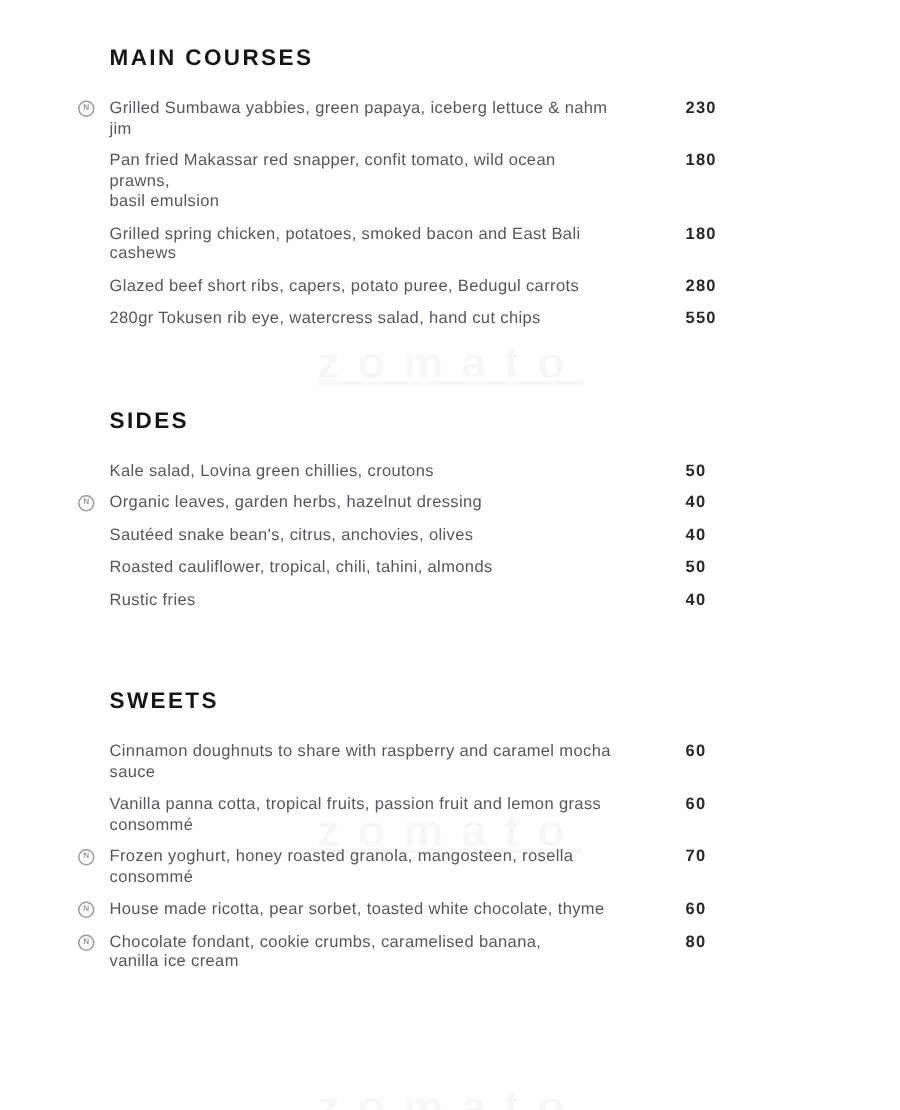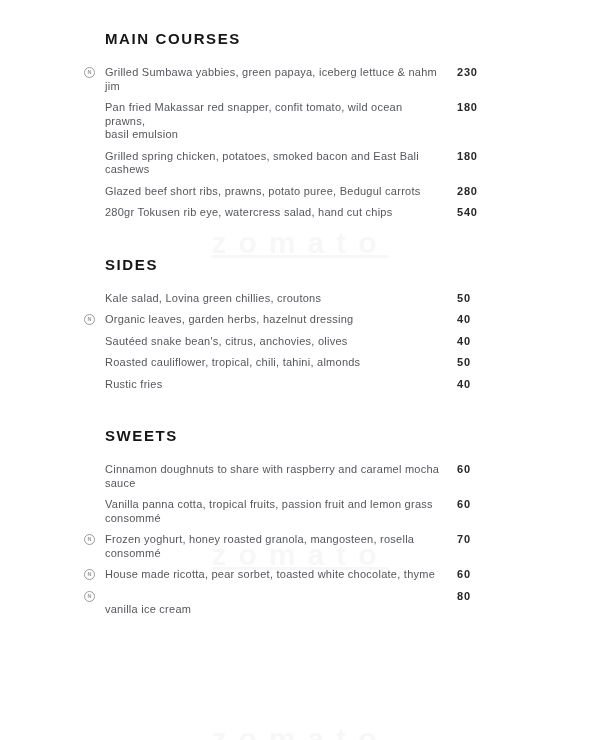--- a/index.html
+++ b/index.html
@@ -26,23 +26,23 @@
     color: rgba(120, 120, 130, 0.06);
     user-select: none;
     pointer-events: none;
     text-decoration: underline;
   }
   .wm-1 { top: 226px; }
   .wm-2 { top: 538px; }
   .wm-3 { top: 722px; }
   .content {
     position: relative;
-    padding: 30px 107px 0 105px;
+    padding: 30px 107px 0 73px;
   }
-  .menu-section { margin-top: 36px; }
+  .menu-section { margin-top: 52px; }
   .menu-section:first-child { margin-top: 0; }
   .section-title {
     margin: 0 0 19px 0;
     font-size: 15px;
     font-weight: bold;
     letter-spacing: 1.6px;
     line-height: 17px;
     color: #161616;
   }
   .menu-row {
@@ -101,26 +101,26 @@
         </div>
         <div class="menu-row">
           <span class="item-desc"><span>Pan fried Makassar red snapper, confit tomato, wild ocean prawns,</span><br><span>basil emulsion</span></span>
           <span class="item-price">180</span>
         </div>
         <div class="menu-row">
           <span class="item-desc"><span>Grilled spring chicken, potatoes, smoked bacon and East Bali cashews</span></span>
           <span class="item-price">180</span>
         </div>
         <div class="menu-row">
-          <span class="item-desc"><span>Glazed beef short ribs, prawns, potato puree, Bedugul carrots</span></span>
+          <span class="item-desc"><span>Glazed beef short ribs, capers, potato puree, Bedugul carrots</span></span>
           <span class="item-price">280</span>
         </div>
         <div class="menu-row">
           <span class="item-desc"><span>280gr Tokusen rib eye, watercress salad, hand cut chips</span></span>
-          <span class="item-price">540</span>
+          <span class="item-price">550</span>
         </div>
       </section>
       <section class="menu-section">
         <h2 class="section-title">SIDES</h2>
         <div class="menu-row">
           <span class="item-desc"><span>Kale salad, Lovina green chillies, croutons</span></span>
           <span class="item-price">50</span>
         </div>
         <div class="menu-row">
           <span class="allergen">N</span>
@@ -155,18 +155,18 @@
           <span class="item-desc"><span>Frozen yoghurt, honey roasted granola, mangosteen, rosella consommé</span></span>
           <span class="item-price">70</span>
         </div>
         <div class="menu-row">
           <span class="allergen">N</span>
           <span class="item-desc"><span>House made ricotta, pear sorbet, toasted white chocolate, thyme</span></span>
           <span class="item-price">60</span>
         </div>
         <div class="menu-row">
           <span class="allergen">N</span>
-          <span class="item-desc"><br><span>vanilla ice cream</span></span>
+          <span class="item-desc"><span>Chocolate fondant, cookie crumbs, caramelised banana,</span><br><span>vanilla ice cream</span></span>
           <span class="item-price">80</span>
         </div>
       </section>
     </div>
 </div>
 
 </body></html>

